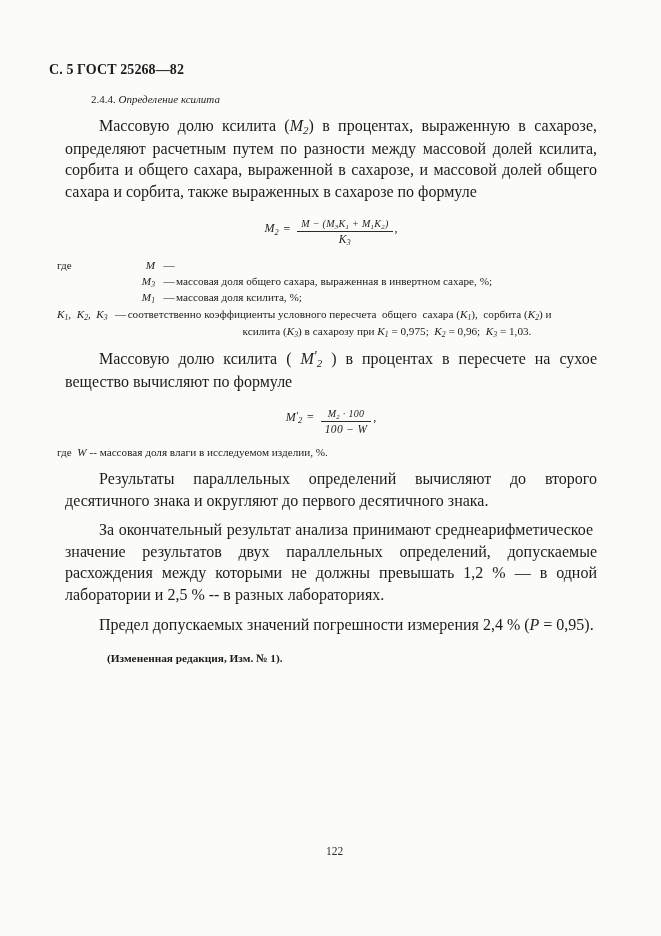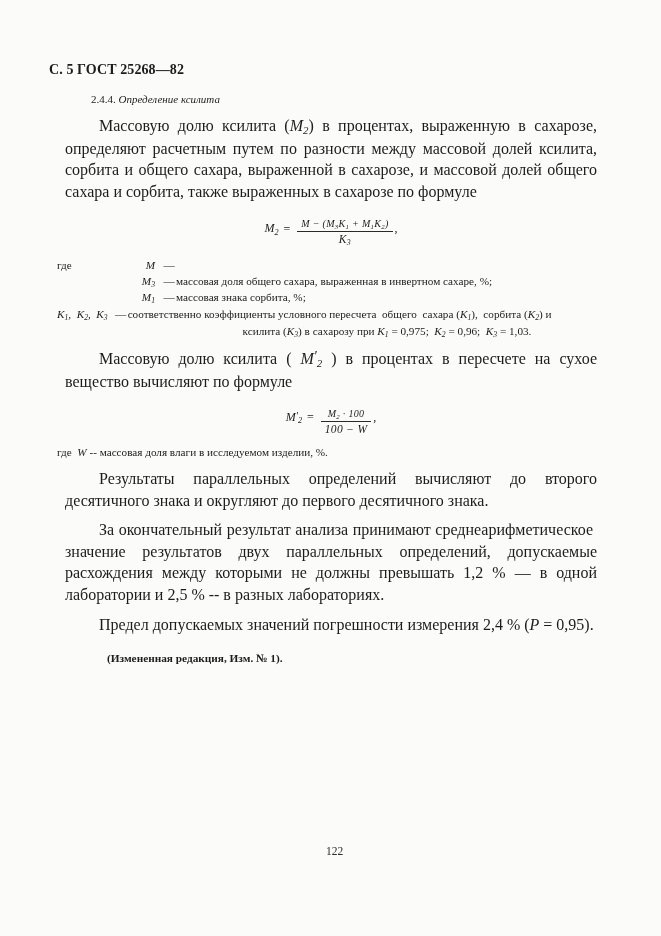--- a/index.html
+++ b/index.html
@@ -201,21 +201,21 @@
         <span class="lbl"></span>
         <span class="sym"><span class="var">M</span><span class="sub">3</span></span>
         <span class="dash">—</span>
         <span class="txt">массовая доля общего сахара, выраженная в инвертном сахаре, %;</span>
       </div>
 
       <div class="defrow">
         <span class="lbl"></span>
         <span class="sym"><span class="var">M</span><span class="sub">1</span></span>
         <span class="dash">—</span>
-        <span class="txt">массовая знака сорбита, %;</span>
+        <span class="txt">массовая доля ксилита, %;</span>
       </div>
 
       <div class="defrow wide">
         <span class="sym"><span class="var">K</span><span class="sub">1</span>,&nbsp; <span class="var">K</span><span class="sub">2</span>,&nbsp; <span class="var">K</span><span class="sub">3</span></span>
         <span class="dash">—</span>
         <span class="txt">соответственно коэффициенты условного пересчета&nbsp; общего&nbsp; сахара (<span class="var">K</span><span class="sub">1</span>),&nbsp; сорбита (<span class="var">K</span><span class="sub">2</span>) и</span>
       </div>
 
       <div class="defcont">ксилита (<span class="var">K</span><span class="sub">3</span>) в сахарозу при <span class="var">K</span><span class="sub">1</span> = 0,975;&nbsp; <span class="var">K</span><span class="sub">2</span> = 0,96;&nbsp; <span class="var">K</span><span class="sub">3</span> = 1,03.</div>
 

